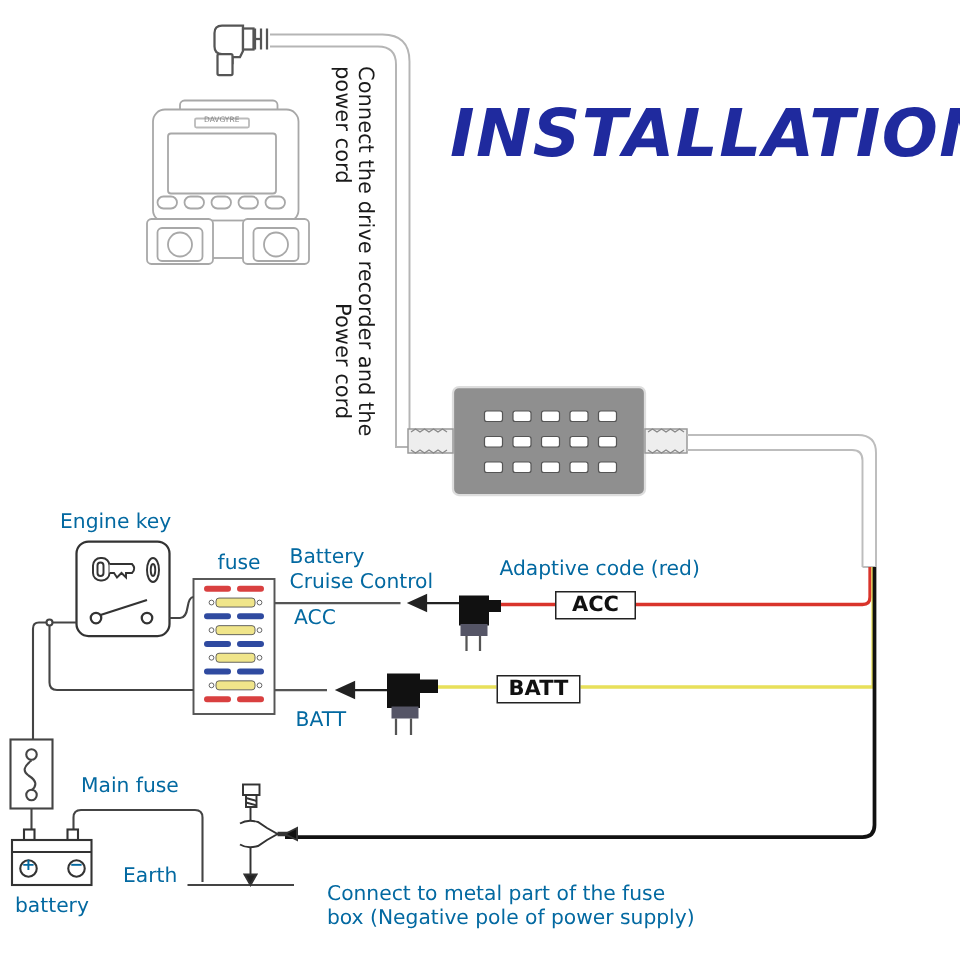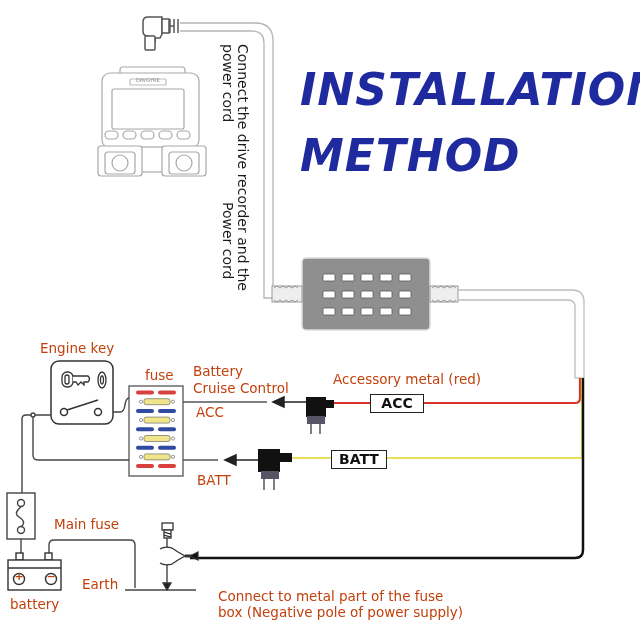--- a/index.html
+++ b/index.html
@@ -1,18 +1,18 @@
 <!DOCTYPE html>
 <html><head>
 <meta charset="utf-8">
 <style>
   html, body { margin:0; padding:0; background:#ffffff; }
   body { width:640px; height:639px; position:relative; overflow:hidden; font-family:"DejaVu Sans", sans-serif; }
   #stage { position:absolute; left:0; top:0; width:640px; height:639px; }
-  .lbl { position:absolute; color:#c2410c; font-family:"DejaVu Sans", sans-serif; font-size:13.5px; white-space:nowrap; line-height:1.15; }
+  .lbl { position:absolute; color:#0369a1; font-family:"DejaVu Sans", sans-serif; font-size:13.5px; white-space:nowrap; line-height:1.15; }
   .title { position:absolute; left:300px; color:#1f2a9e; font-family:"DejaVu Sans", sans-serif; font-weight:bold; font-style:italic; font-size:44px; letter-spacing:1px; white-space:nowrap; line-height:1; }
   .vert { position:absolute; transform-origin:left top; transform:rotate(90deg); white-space:nowrap; font-size:14px; color:#1a1a1a; line-height:1.15; }
   .tag { position:absolute; border:1.5px solid #222; background:#fff; font-weight:bold; font-size:14px; text-align:center; line-height:17px; color:#111; }
 </style>
 </head>
 <body>
 
 <div id="stage">
   <svg width="640" height="639" viewBox="0 0 640 639" xmlns="http://www.w3.org/2000/svg" style="position:absolute;left:0;top:0;">
 
@@ -188,35 +188,34 @@
       <line x1="164" y1="535" x2="171" y2="537"></line>
       <line x1="167" y1="538" x2="167" y2="585"></line>
       <polygon points="163,583 171,583 167,590" fill="#222"></polygon>
       <path d="M160 549 Q165 546 172 548 L178 552 L185 556 L178 560 L172 564 Q165 566 160 563"></path>
       <path d="M185 556 L194 556" stroke-width="3"></path>
       <polygon points="190,556 198,552 198,560" fill="#111"></polygon>
     </g>
   </svg>
 
   <div class="title" style="top:68px;">INSTALLATION</div>
-  <div class="title" style="top:134px;">METHOD</div>
 
   <div class="vert" style="left:251px; top:44px;">Connect the drive recorder and the</div>
   <div class="vert" style="left:236px; top:44px;">power cord</div>
   <div class="vert" style="left:236px; top:202px;">Power cord</div>
 
   <div class="lbl" style="left:136px; top:78px; font-size:5px; color:#888;">DAVGYRE</div>
 
   <div class="lbl" style="left:40px; top:341px;">Engine key</div>
   <div class="lbl" style="left:145px; top:368px;">fuse</div>
   <div class="lbl" style="left:193px; top:364px;">Battery</div>
   <div class="lbl" style="left:193px; top:381px;">Cruise Control</div>
   <div class="lbl" style="left:196px; top:405px;">ACC</div>
   <div class="lbl" style="left:197px; top:473px;">BATT</div>
-  <div class="lbl" style="left:333px; top:372px;">Accessory metal (red)</div>
+  <div class="lbl" style="left:333px; top:372px;">Adaptive code (red)</div>
   <div class="lbl" style="left:54px; top:517px;">Main fuse</div>
   <div class="lbl" style="left:82px; top:577px;">Earth</div>
   <div class="lbl" style="left:10px; top:597px;">battery</div>
   <div class="lbl" style="left:218px; top:589px;">Connect to metal part of the fuse</div>
   <div class="lbl" style="left:218px; top:605px;">box (Negative pole of power supply)</div>
 
   <div class="tag" style="left:370px; top:394px; width:52px;">ACC</div>
   <div class="tag" style="left:331px; top:450px; width:54px;">BATT</div>
 
   <div class="lbl" style="left:14px; top:571px; font-size:11px; font-weight:bold; width:10px; text-align:center;">+</div>

